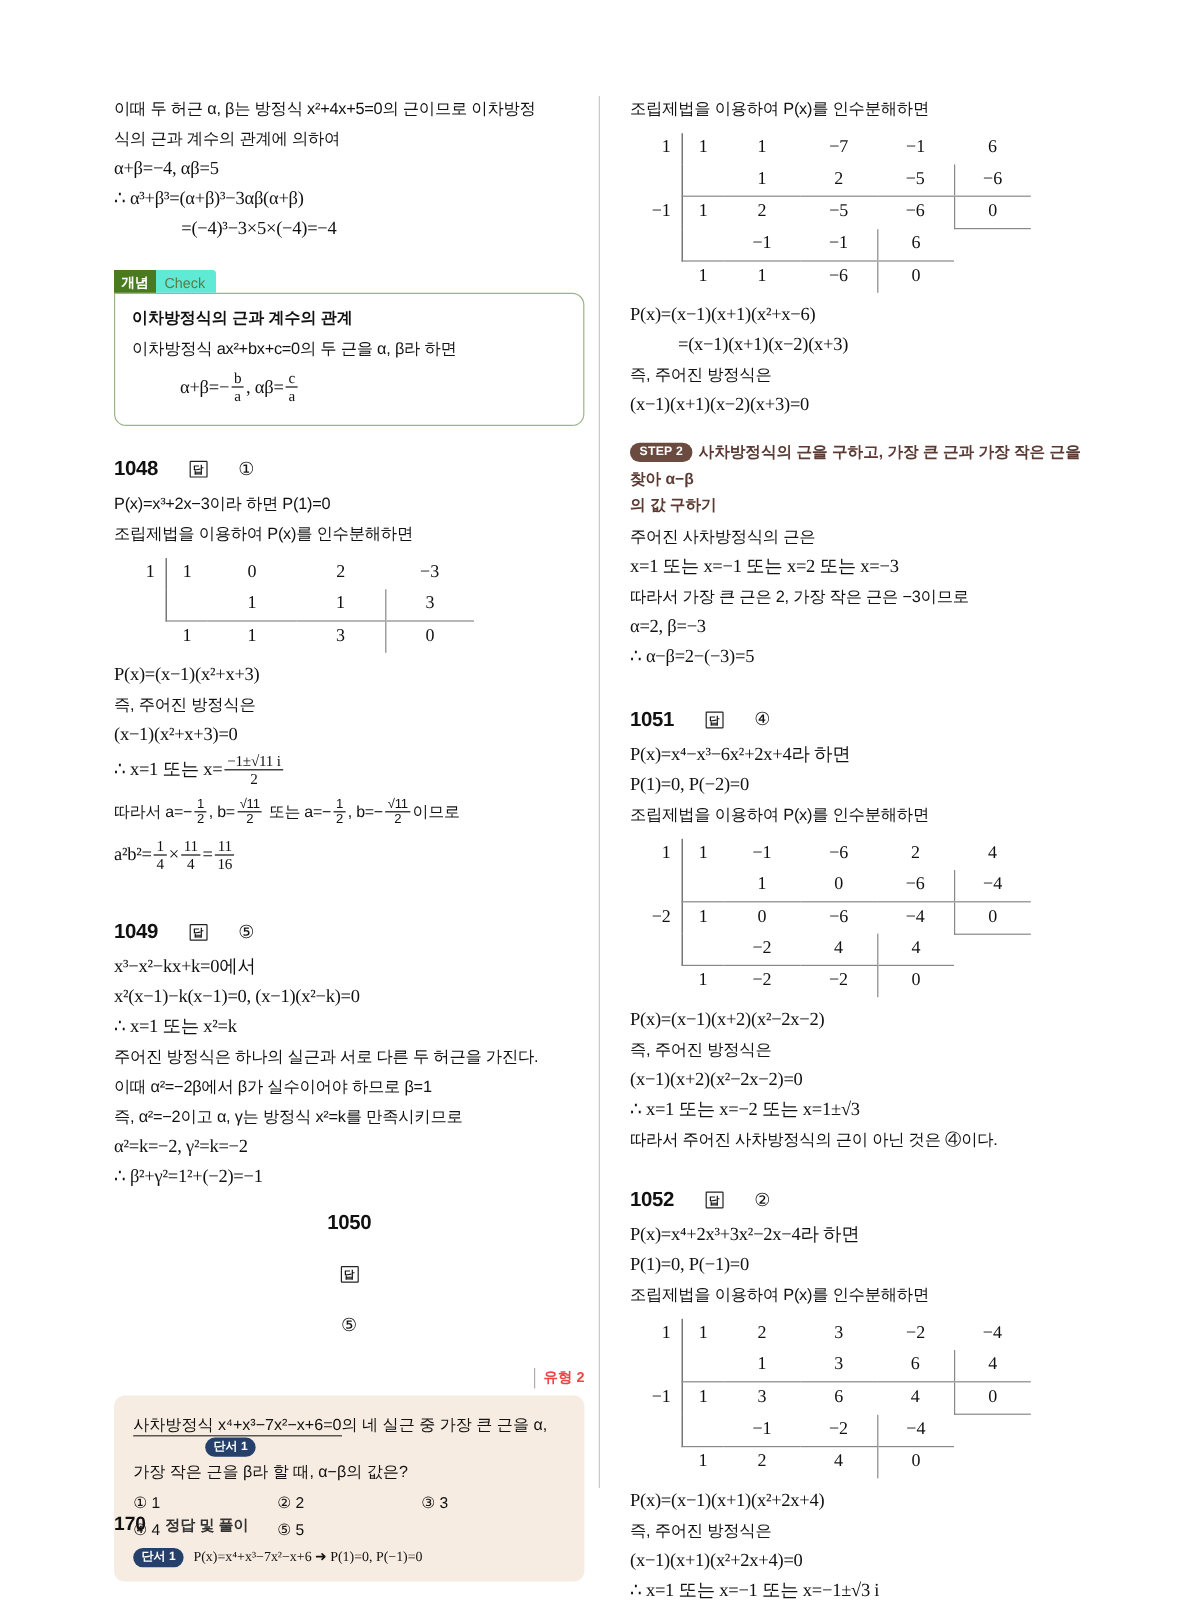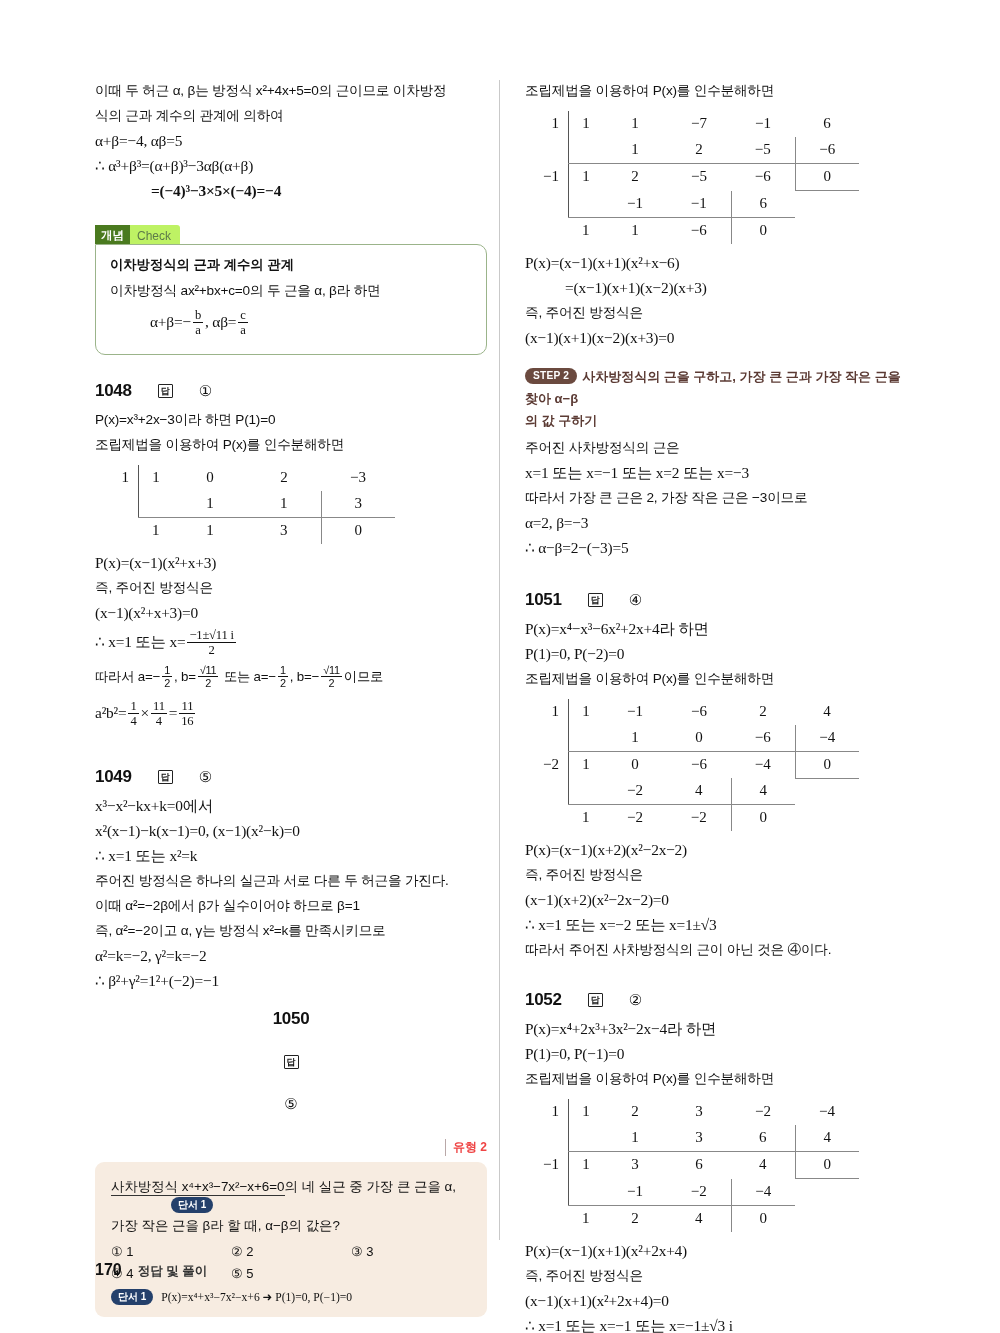--- a/index.html
+++ b/index.html
@@ -31,21 +31,21 @@
   
   .line{
     font-size:14.6px;
     line-height:25px;
     white-space:nowrap;
     letter-spacing:-0.2px;
   }
   .kor{font-family:"Liberation Sans", sans-serif;font-size:13.6px;}
   .mathline{font-family:"Liberation Serif", serif;font-size:15.4px;}
   .indent{padding-left:40px;}
-  .indent2{padding-left:56px;font-weight:bold;}
+  .indent2{padding-left:56px;}
 
   
   .prob-head{
     display:flex;align-items:center;gap:26px;
     margin-top:26px;margin-bottom:6px;
   }
   .prob-no{
     font-family:"Liberation Sans", sans-serif;
     font-weight:bold;font-size:17px;letter-spacing:-0.3px;
   }
@@ -70,21 +70,21 @@
   
   .check-wrap{margin-top:22px;position:relative;}
   .check-tabs{display:flex;align-items:stretch;height:19px;}
   .tab-a{
     background:#4a7a1f;color:#fff;
     font-family:"Liberation Sans", sans-serif;
     font-weight:bold;font-size:11.5px;
     padding:2px 6px 0 6px;display:flex;align-items:center;
   }
   .tab-b{
-    background:#bef264;color:#5d7a4a;
+    background:#5eead4;color:#5d7a4a;
     font-family:"Liberation Sans", sans-serif;
     font-size:12px;
     padding:2px 9px 0 7px;display:flex;align-items:center;
     border-radius:0 3px 0 0;
   }
   .check-box{
     border:1.3px solid #9bb48a;
     border-radius:0 10px 10px 10px;
     padding:11px 14px 16px 14px;
     background:#fff;

